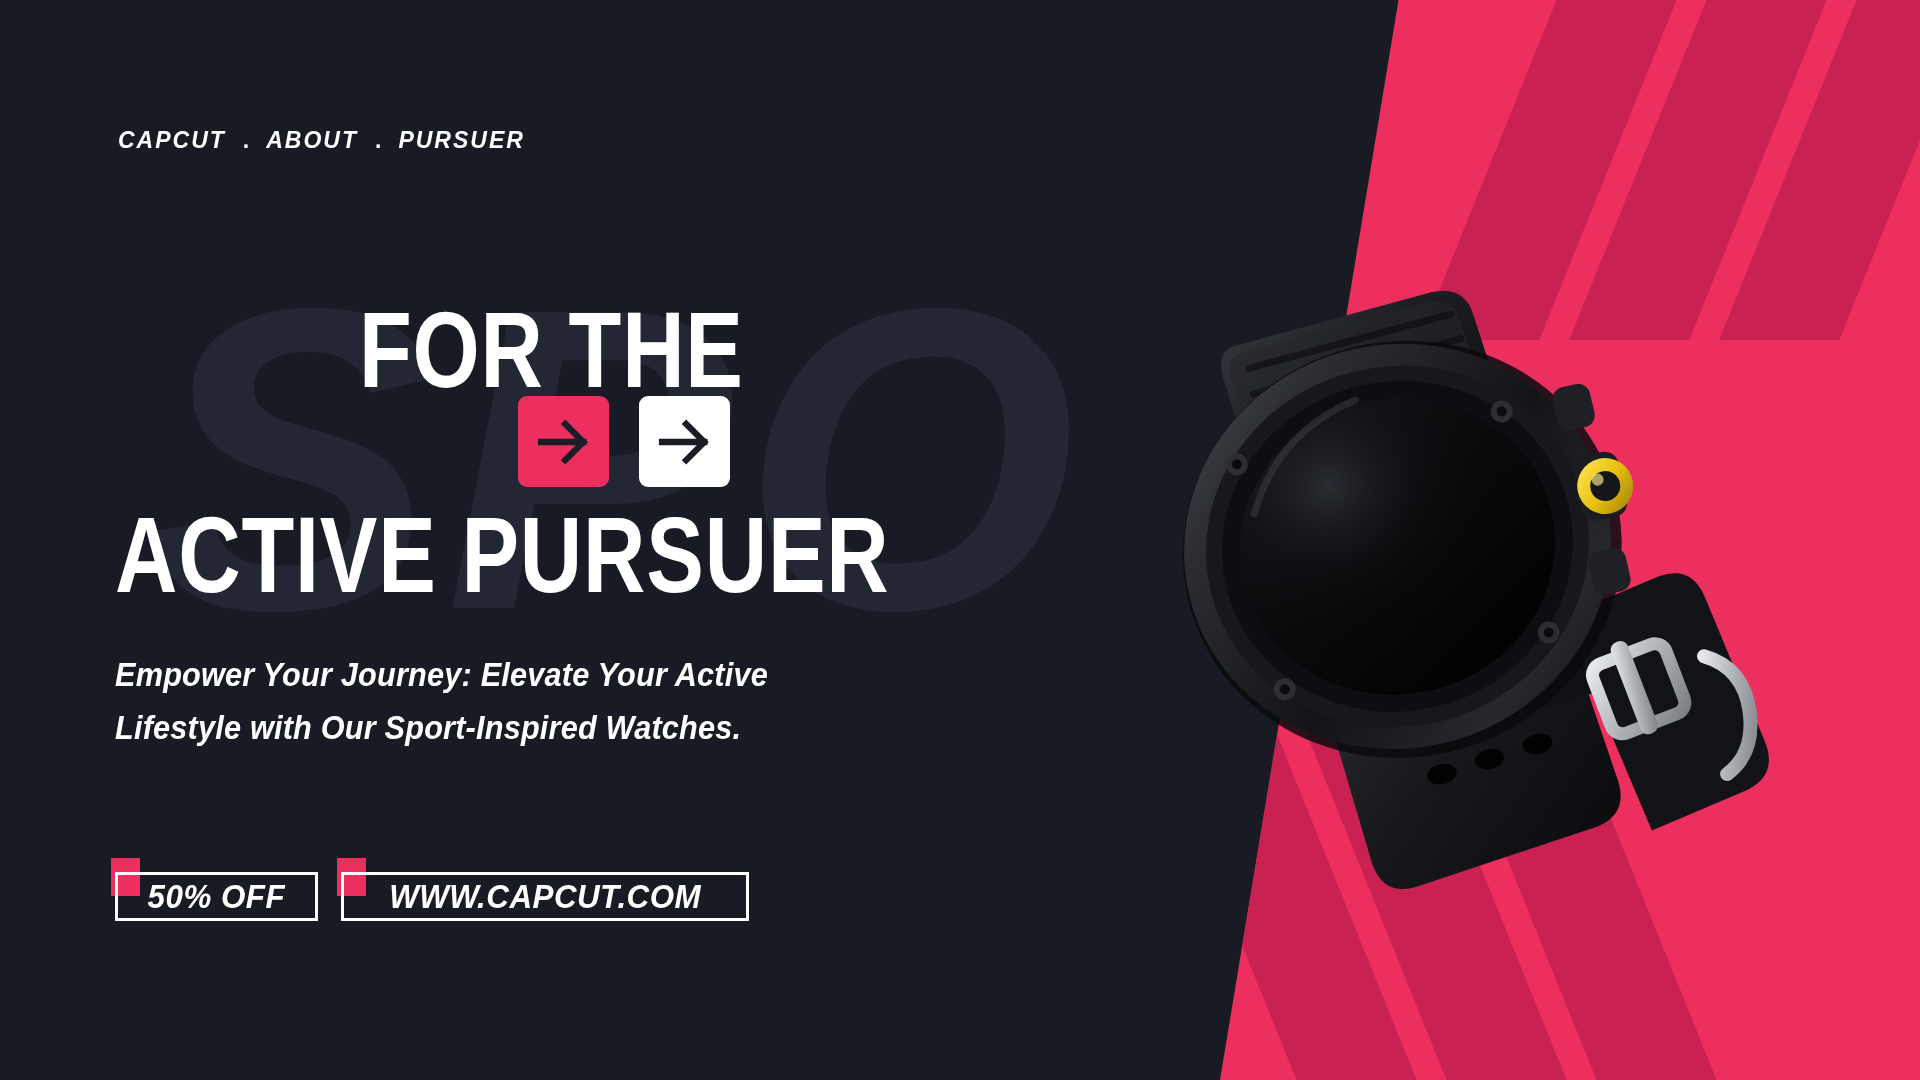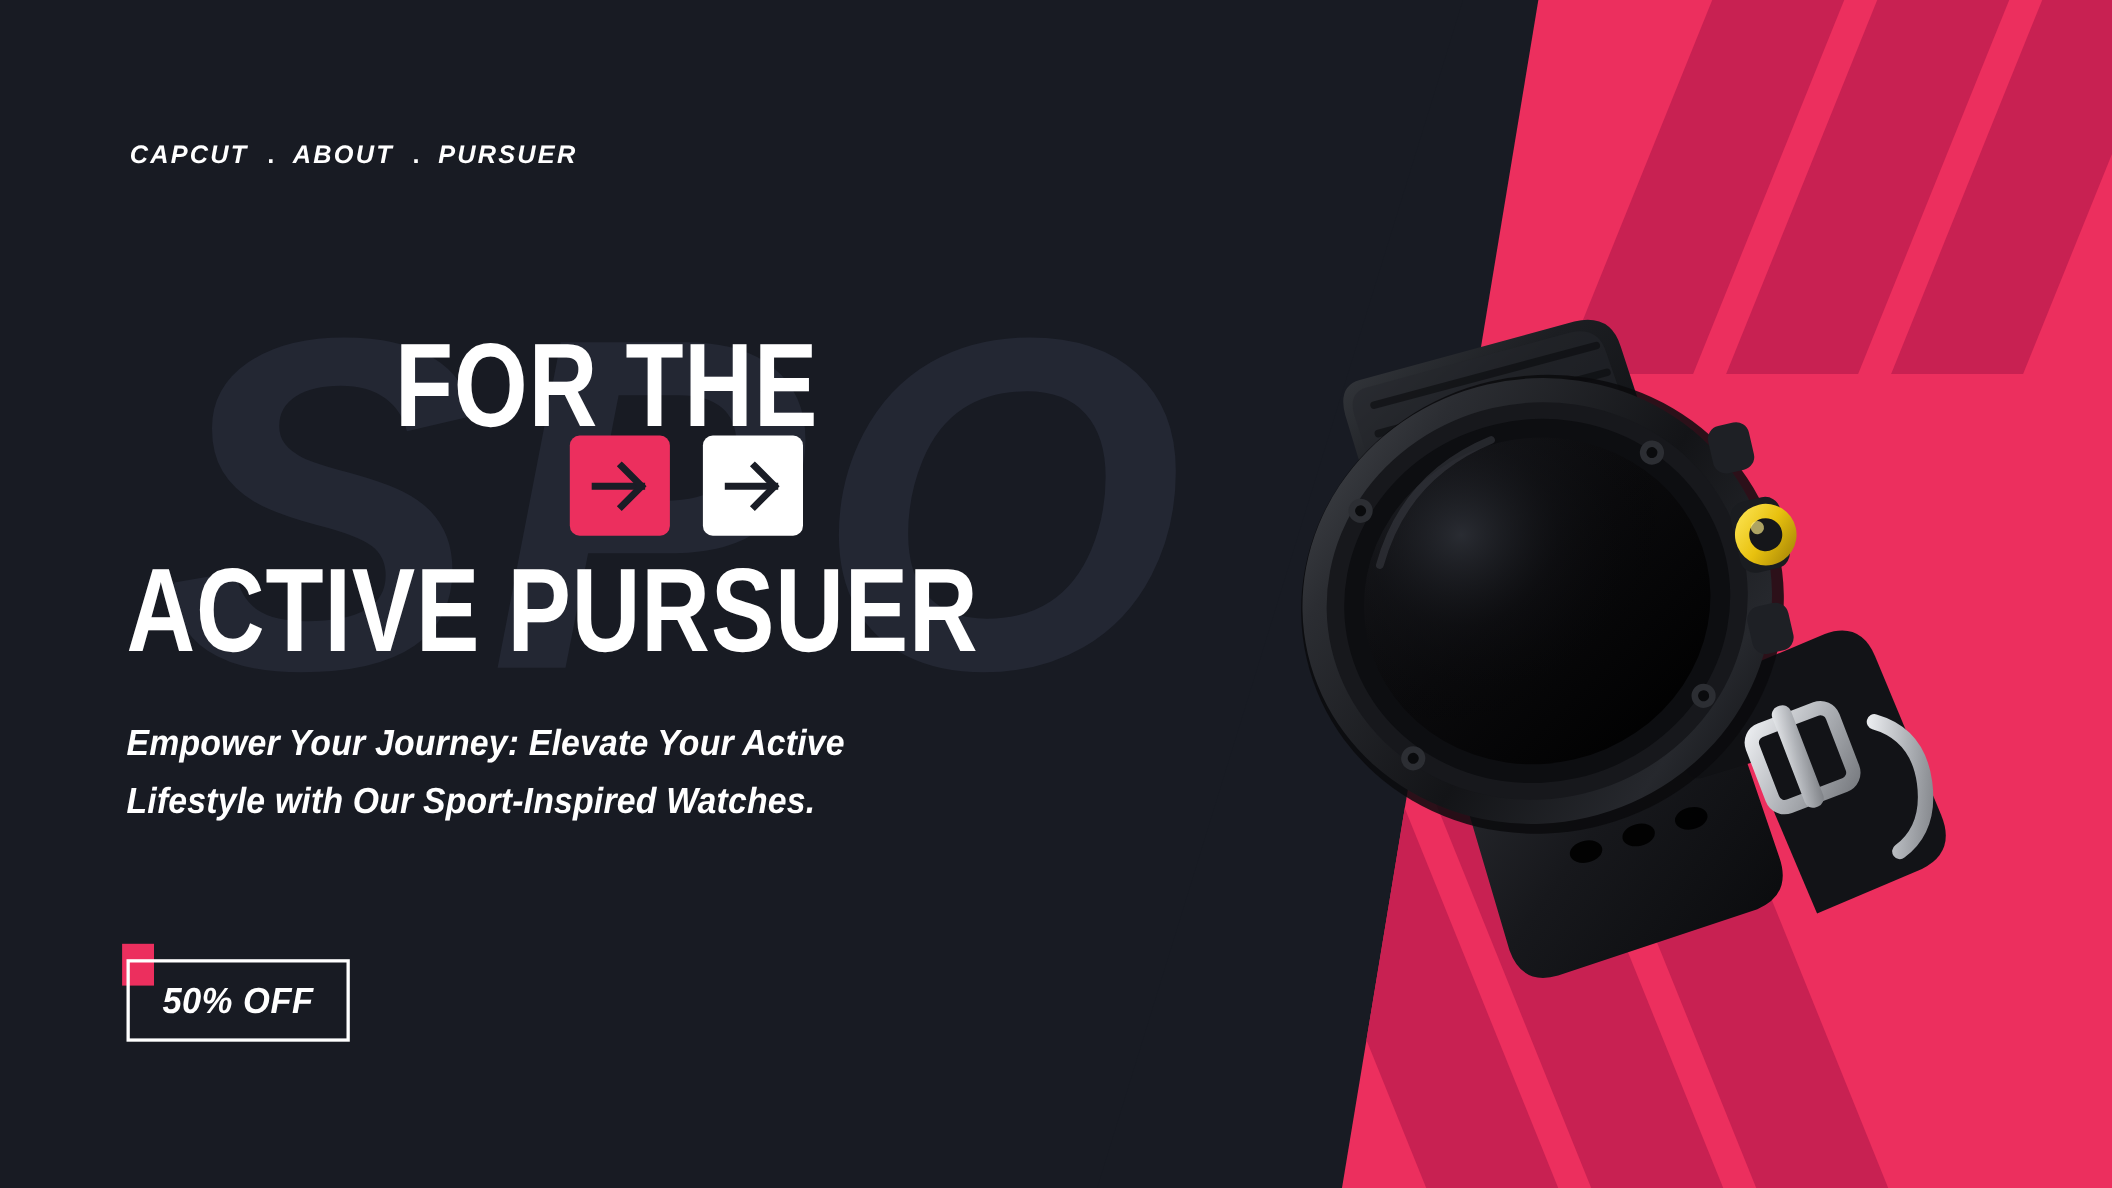--- a/index.html
+++ b/index.html
@@ -152,21 +152,21 @@
   .badge-sq {
     position:absolute;
     left:-4px; top:-14px;
     width:29px; height:38px;
     background:#ec2f5e;
     z-index:1;
   }
   .badge {
     position:relative;
     border:3px solid #ffffff;
-    height:75px;
+    height:49px;
     display:flex; align-items:center; justify-content:center;
     padding:0 26px;
     z-index:2;
     background:transparent;
   }
   .badge-text {
     font-size:33px;
     font-weight:bold;
     font-style:italic;
     color:#ffffff;
@@ -240,20 +240,26 @@
     <div>Lifestyle with Our Sport-Inspired Watches.</div>
   </div>
 
   <div class="badges">
     <div class="badge-wrap">
       <div class="badge-sq"></div>
       <div class="badge badge-offer">
         <span class="badge-text">50% OFF</span>
       </div>
     </div>
+    <div class="badge-wrap">
+      <div class="badge-sq"></div>
+      <div class="badge badge-url">
+        <span class="badge-text">WWW.CAPCUT.COM</span>
+      </div>
+    </div>
   </div>
 
   <div class="watch">
     <svg viewBox="0 0 680 740" xmlns="http://www.w3.org/2000/svg">
       <defs>
         <linearGradient id="bezelG" x1="0" y1="0" x2="1" y2="1">
           <stop offset="0%" stop-color="#4a4d52"></stop>
           <stop offset="22%" stop-color="#2b2d32"></stop>
           <stop offset="55%" stop-color="#131417"></stop>
           <stop offset="80%" stop-color="#26282d"></stop>

